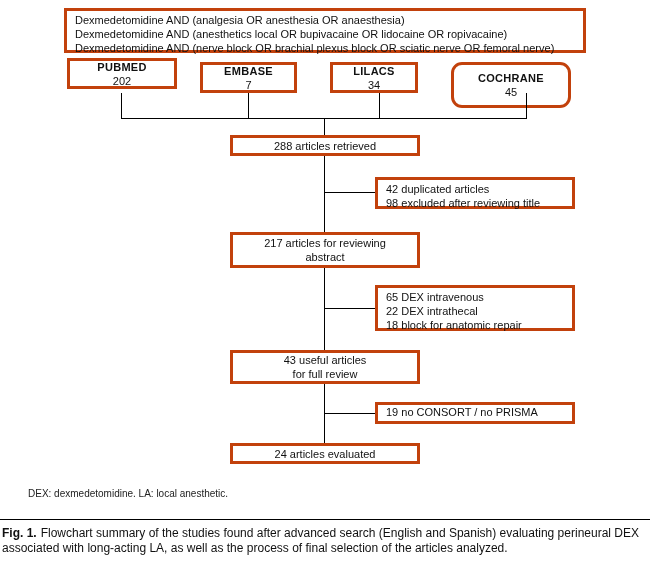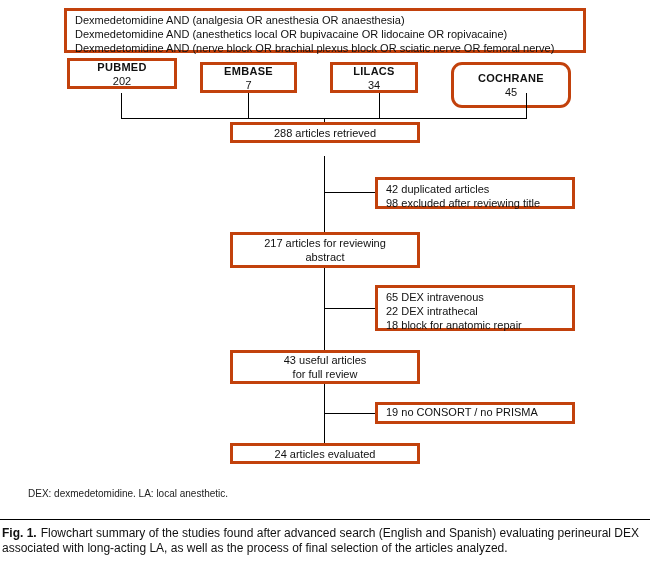--- a/index.html
+++ b/index.html
@@ -77,21 +77,21 @@
   <div class="line" style="left:526px; top:93px; width:1px; height:25px;"></div>
   <div class="line" style="left:121px; top:118px; width:406px; height:1px;"></div>
   <div class="line" style="left:324px; top:118px; width:1px; height:17px;"></div>
   <div class="line" style="left:324px; top:156px; width:1px; height:76px;"></div>
   <div class="line" style="left:324px; top:192px; width:51px; height:1px;"></div>
   <div class="line" style="left:324px; top:268px; width:1px; height:82px;"></div>
   <div class="line" style="left:324px; top:308px; width:51px; height:1px;"></div>
   <div class="line" style="left:324px; top:384px; width:1px; height:59px;"></div>
   <div class="line" style="left:324px; top:413px; width:51px; height:1px;"></div>
 
-  <div class="box center" style="left:230px; top:122px; width:190px; height:21px;">
+  <div class="box center" style="left:230px; top:135px; width:190px; height:21px;">
     <div>288 articles retrieved</div>
   </div>
 
   <div class="box leftpad" style="left:375px; top:177px; width:200px; height:32px;">
     <div>42 duplicated articles</div>
     <div>98 excluded after reviewing title</div>
   </div>
 
   <div class="box center" style="left:230px; top:232px; width:190px; height:36px;">
     <div>217 articles for reviewing</div>

